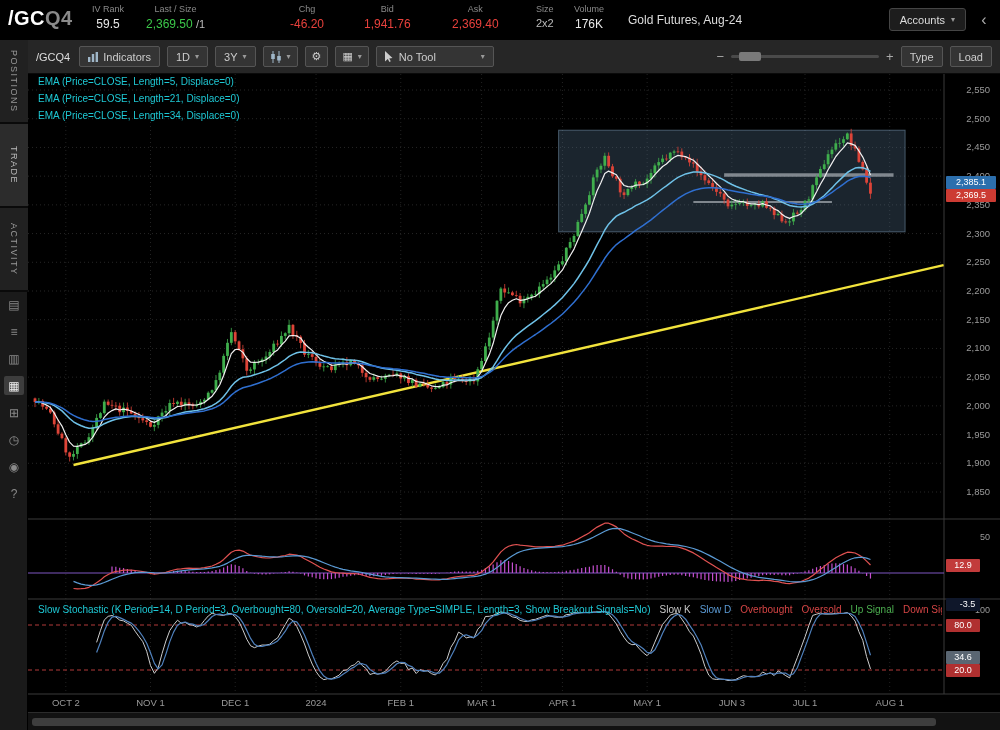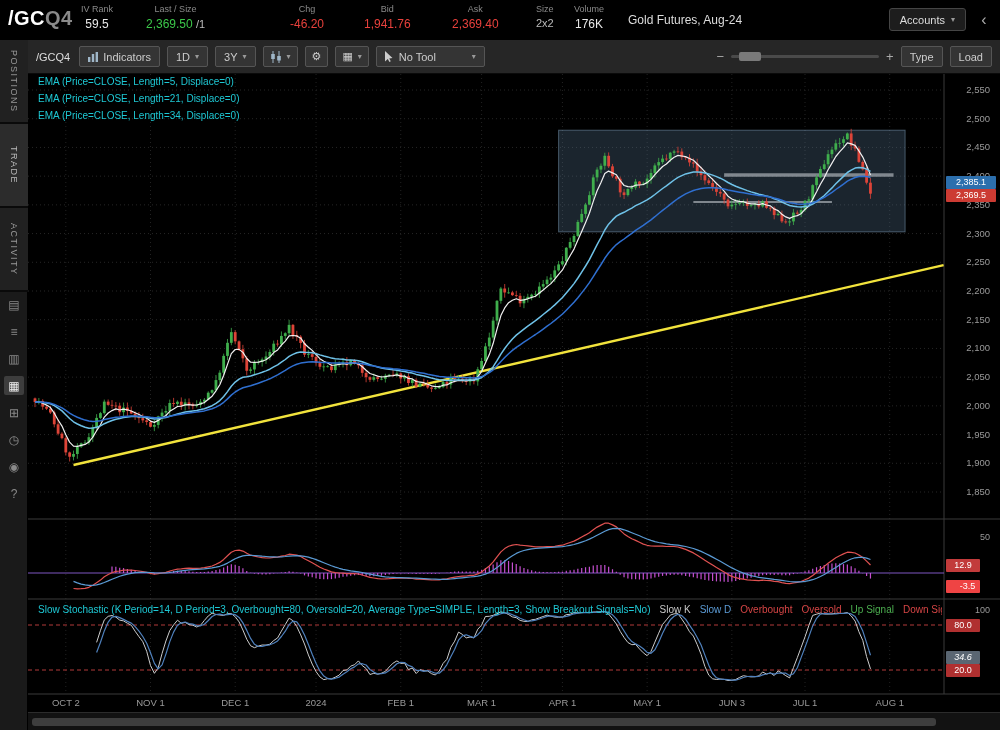--- a/index.html
+++ b/index.html
@@ -32,21 +32,21 @@
   .rail-icon{width:20px;height:19px;color:#8a8a8a;font-size:12px;display:flex;align-items:center;justify-content:center;cursor:pointer}
   .rail-icon.active{background:#3d3d3d;color:#eee;border-radius:2px}
 
   
   .toolbar{position:absolute;left:28px;top:40px;width:972px;height:34px;background:#262626;
     border-bottom:1px solid #0a0a0a;display:flex;align-items:center;gap:7px;padding:0 8px}
   .tb-sym{font-size:11px;color:#ddd;margin-right:2px;cursor:text}
   .tb-btn{height:21px;display:flex;align-items:center;gap:5px;padding:0 8px;background:#343434;border:1px solid #555;
     border-radius:2px;font-size:11px;color:#ccc;cursor:pointer;font-family:"Liberation Sans",sans-serif;white-space:nowrap}
   .tb-icon{padding:0 6px}
-  .tb-tool{width:109px}
+  .tb-tool{width:118px}
   .tb-spacer{flex:1}
   .zoomch{background:none;border:none;color:#aaa;font-size:13px;cursor:pointer}
   .zoom-track{width:148px;height:3px;background:#4a4a4a;border-radius:2px;position:relative;cursor:pointer}
   .zoom-thumb{position:absolute;left:8px;top:-3px;width:22px;height:9px;background:#7a7a7a;border-radius:2px;cursor:grab}
 
   
   .chart-region{position:absolute;left:28px;top:74px;width:972px;height:638px;background:#000}
   #chart-svg{position:absolute;left:0;top:0}
   #chart-svg text{font-family:"Liberation Sans",sans-serif}
   .ema-label{position:absolute;left:10px;font-size:10px;color:#1ec8d4;white-space:nowrap;cursor:pointer}
@@ -62,21 +62,21 @@
 </style>
 </head>
 <body>
 
 <div class="app">
 
   <header class="topbar">
     <div class="sym">
       <span>/GC</span><span class="suf">Q4</span>
     </div>
-    <div class="qf" style="left:81px">
+    <div class="qf" style="left:92px">
       <div class="qlabel">IV Rank</div>
       <div class="qval">59.5</div>
     </div>
     <div class="qf" style="left:146px">
       <div class="qlabel">Last / Size</div>
       <div class="qval">
         <span class="green">2,369.50</span>
         <span class="qsize">/1</span>
       </div>
     </div>
@@ -911,24 +911,24 @@
     <div class="ema-label" style="top:36px">EMA (Price=CLOSE, Length=34, Displace=0)</div>
 
     <div class="study-row" style="top:530px">
       <span>Slow Stochastic (K Period=14, D Period=3, Overbought=80, Oversold=20, Average Type=SIMPLE, Length=3, Show Breakout Signals=No)</span><span id="stoch-legend"><span class="leg" style="color: rgb(200, 200, 200);">Slow K</span><span class="leg" style="color: rgb(91, 155, 213);">Slow D</span><span class="leg" style="color: rgb(214, 69, 69);">Overbought</span><span class="leg" style="color: rgb(214, 69, 69);">Oversold</span><span class="leg" style="color: rgb(76, 175, 80);">Up Signal</span><span class="leg" style="color: rgb(214, 69, 69);">Down Signal</span></span>
     </div>
 
     <div class="axis-badge" style="top: 102px; background: rgb(44, 111, 173);">2,385.1</div>
     <div class="axis-badge" style="top: 115px; background: rgb(204, 59, 51);">2,369.5</div>
 
     <div class="axis-badge sm" style="top: 485px; background: rgb(194, 59, 59);">12.9</div>
-    <div class="axis-badge sm" style="top: 506px; background: #ef4444; padding-left: 9px;">-3.5</div>
+    <div class="axis-badge sm" style="top: 524px; background: #0f172a; padding-left: 9px;">-3.5</div>
 
     <div class="axis-badge sm" style="top: 545px; background: rgb(176, 48, 48);">80.0</div>
-    <div class="axis-badge sm" style="top: 577px; background: rgb(90, 102, 114); font-style: italic;">34.6</div>
+    <div class="axis-badge sm" style="top: 577px; background: rgb(90, 102, 114);">34.6</div>
     <div class="axis-badge sm" style="top: 590px; background: rgb(176, 48, 48);">20.0</div>
   </main>
 
   <div class="hscroll">
     <div class="hthumb"></div>
   </div>
 
 </div>
 
 </body></html>

